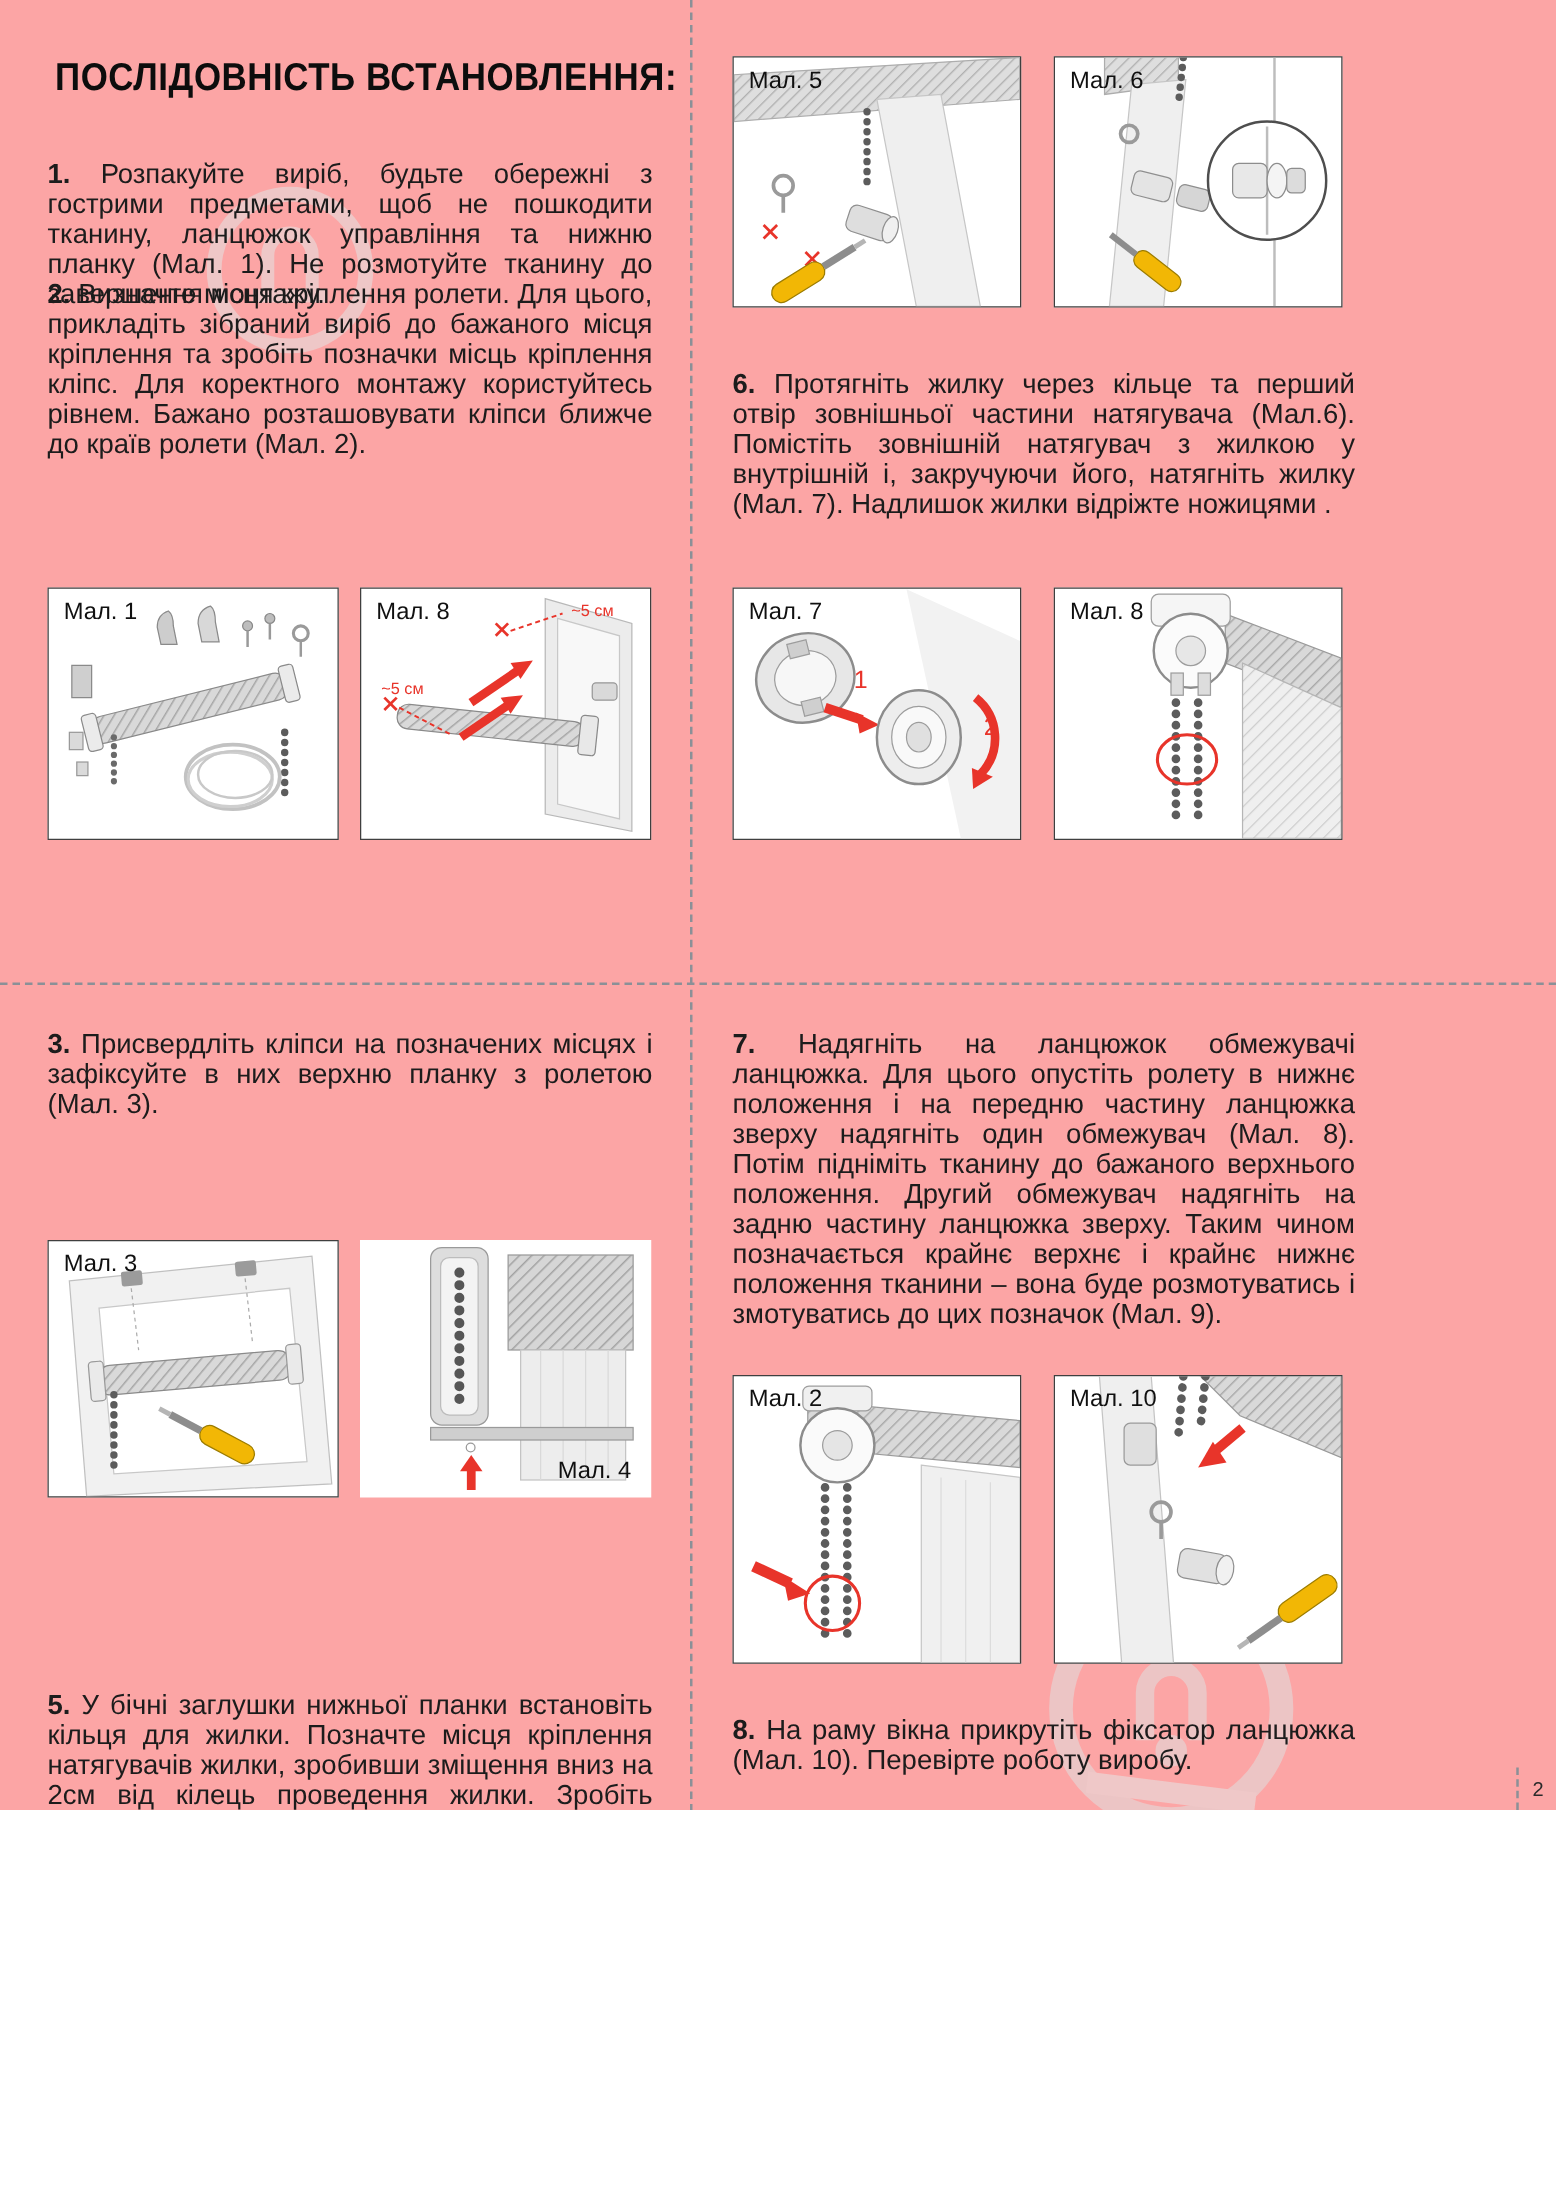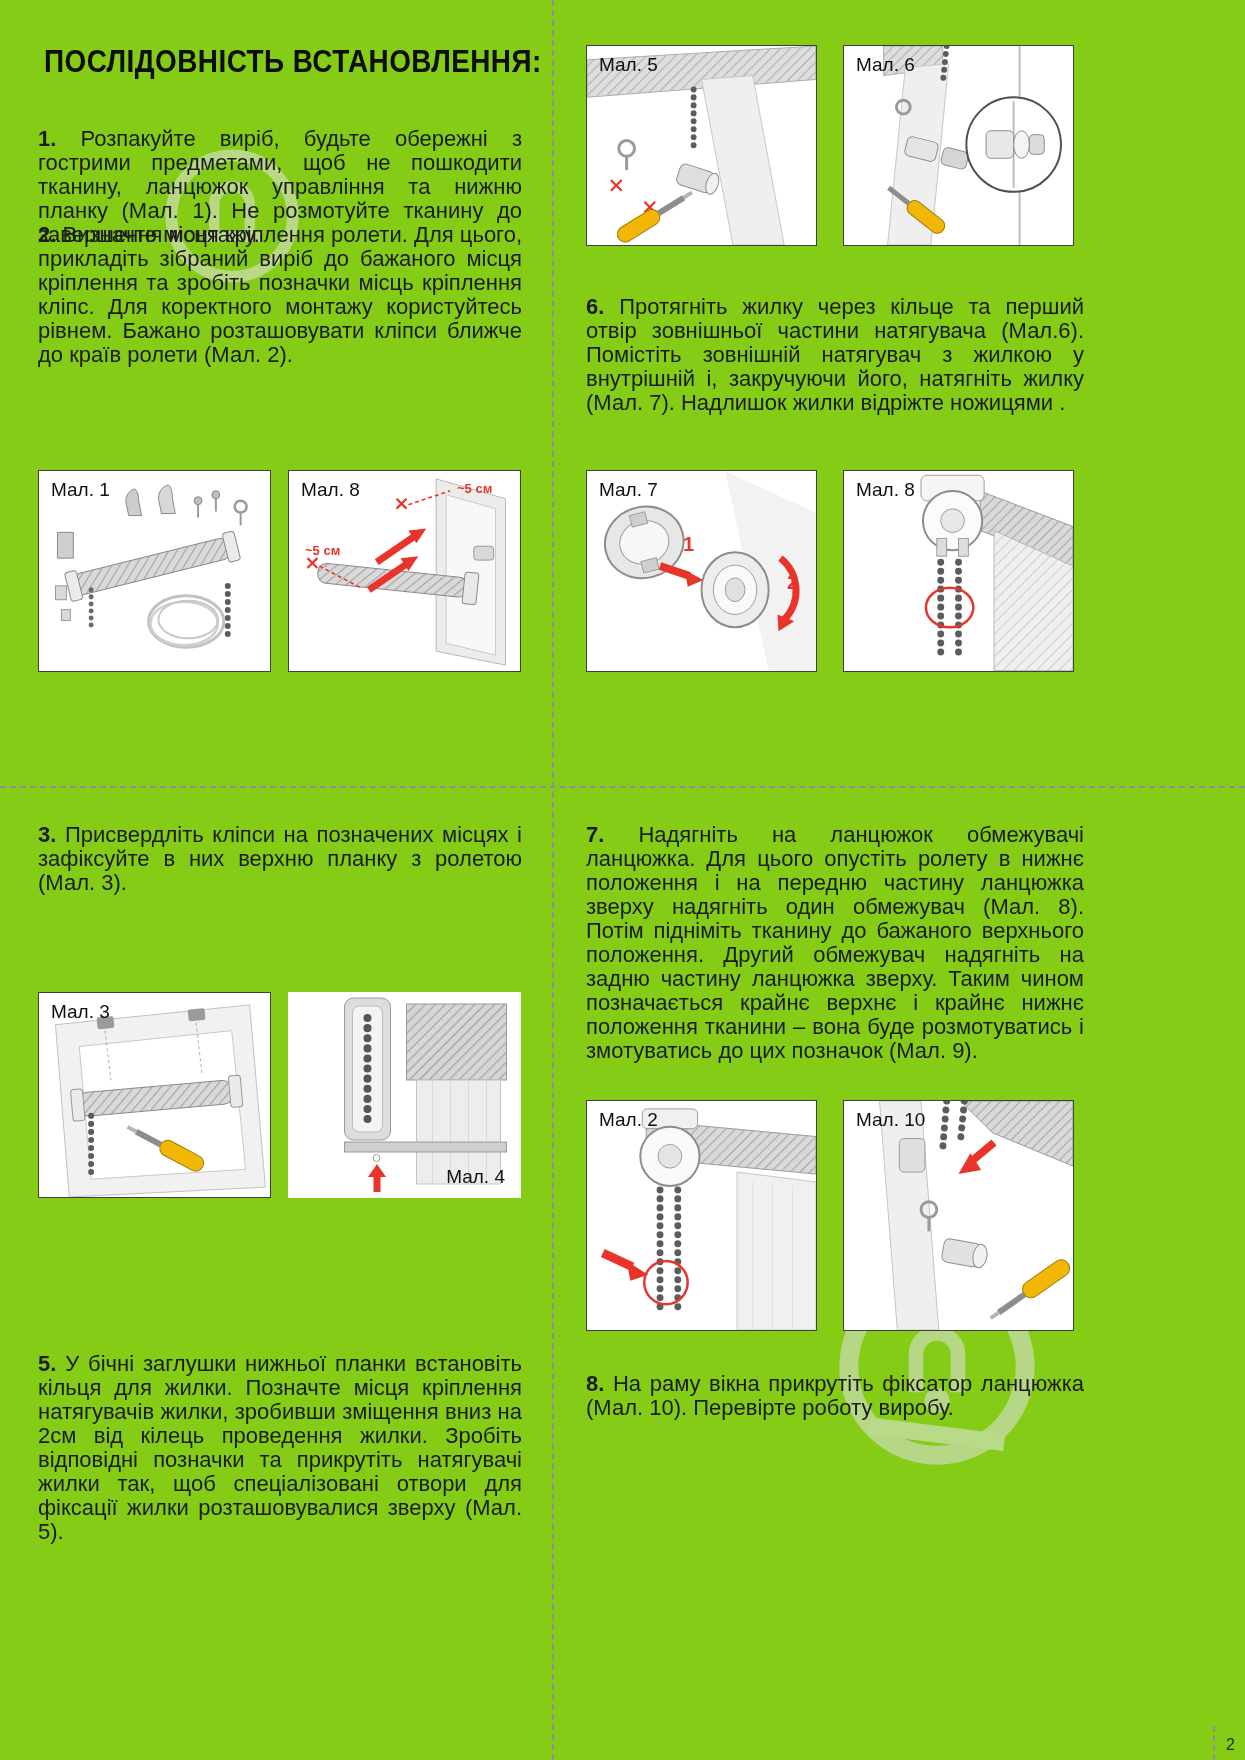--- a/index.html
+++ b/index.html
@@ -1,35 +1,35 @@
 <!DOCTYPE html>
 <html><head>
 <meta charset="utf-8">
 <style>
   * { margin:0; padding:0; box-sizing:border-box; }
   html,body { background:#ffffff; }
   .page {
-    position:relative; width:1245px; height:1760px; background:#84cc16;
+    position:relative; width:1245px; height:1448px; background:#fca5a5;
     font-family:"Liberation Sans","DejaVu Sans",sans-serif; color:#1c1c1c; overflow:hidden;
   }
   .vdash { position:absolute; left:552px; top:0; height:1760px; width:0; border-left:2px dashed #8b9097; z-index:2; }
   .hdash { position:absolute; left:0; top:786px; width:1245px; height:0; border-top:2px dashed #8b9097; z-index:2; }
   .title {
     position:absolute; left:44px; top:44px; font-size:31px; font-weight:700; color:#0d0d0d;
     white-space:nowrap; transform:scaleX(0.9); transform-origin:left top; letter-spacing:0.5px; z-index:1;
   }
   p.step { position:absolute; font-size:22px; line-height:24px; text-align:justify; color:#1c1c1c; z-index:1; }
   p.step b { font-weight:700; }
   p.step .blk { display:block; }
   figure.figbox { position:absolute; border:1.5px solid #3f3f3f; background:#fff; z-index:1;padding-left:43px; }
   figure.figbox.noborder { border:none; }
   .figlabel { position:absolute; left:12px; top:8px; font-size:19px; color:#101010; z-index:3; }
   .figlabel.br { left:auto; right:16px; top:auto; bottom:10px; }
   svg.art { position:absolute; left:0; top:0; width:100%; height:100%; z-index:1; }
-  .ann { position:absolute; color:#e8342a; font-weight:700; z-index:3;text-align:right; }
+  .ann { position:absolute; color:#e8342a; font-weight:400; z-index:3;text-align:right; }
   .ann.dim { font-size:13px; }
   .ann.big { font-size:20px; }
   .wm { position:absolute; z-index:0; opacity:0.55; }
   .pagenum { position:absolute; right:10px; bottom:6px; font-size:16px; color:#2a2a2a; z-index:3; }
   .corner-dash { position:absolute; right:30px; bottom:0; height:34px; width:0; border-left:2px dashed #8b9097; z-index:2; }
 </style>
 </head>
 <body>
 
 <div class="page">

